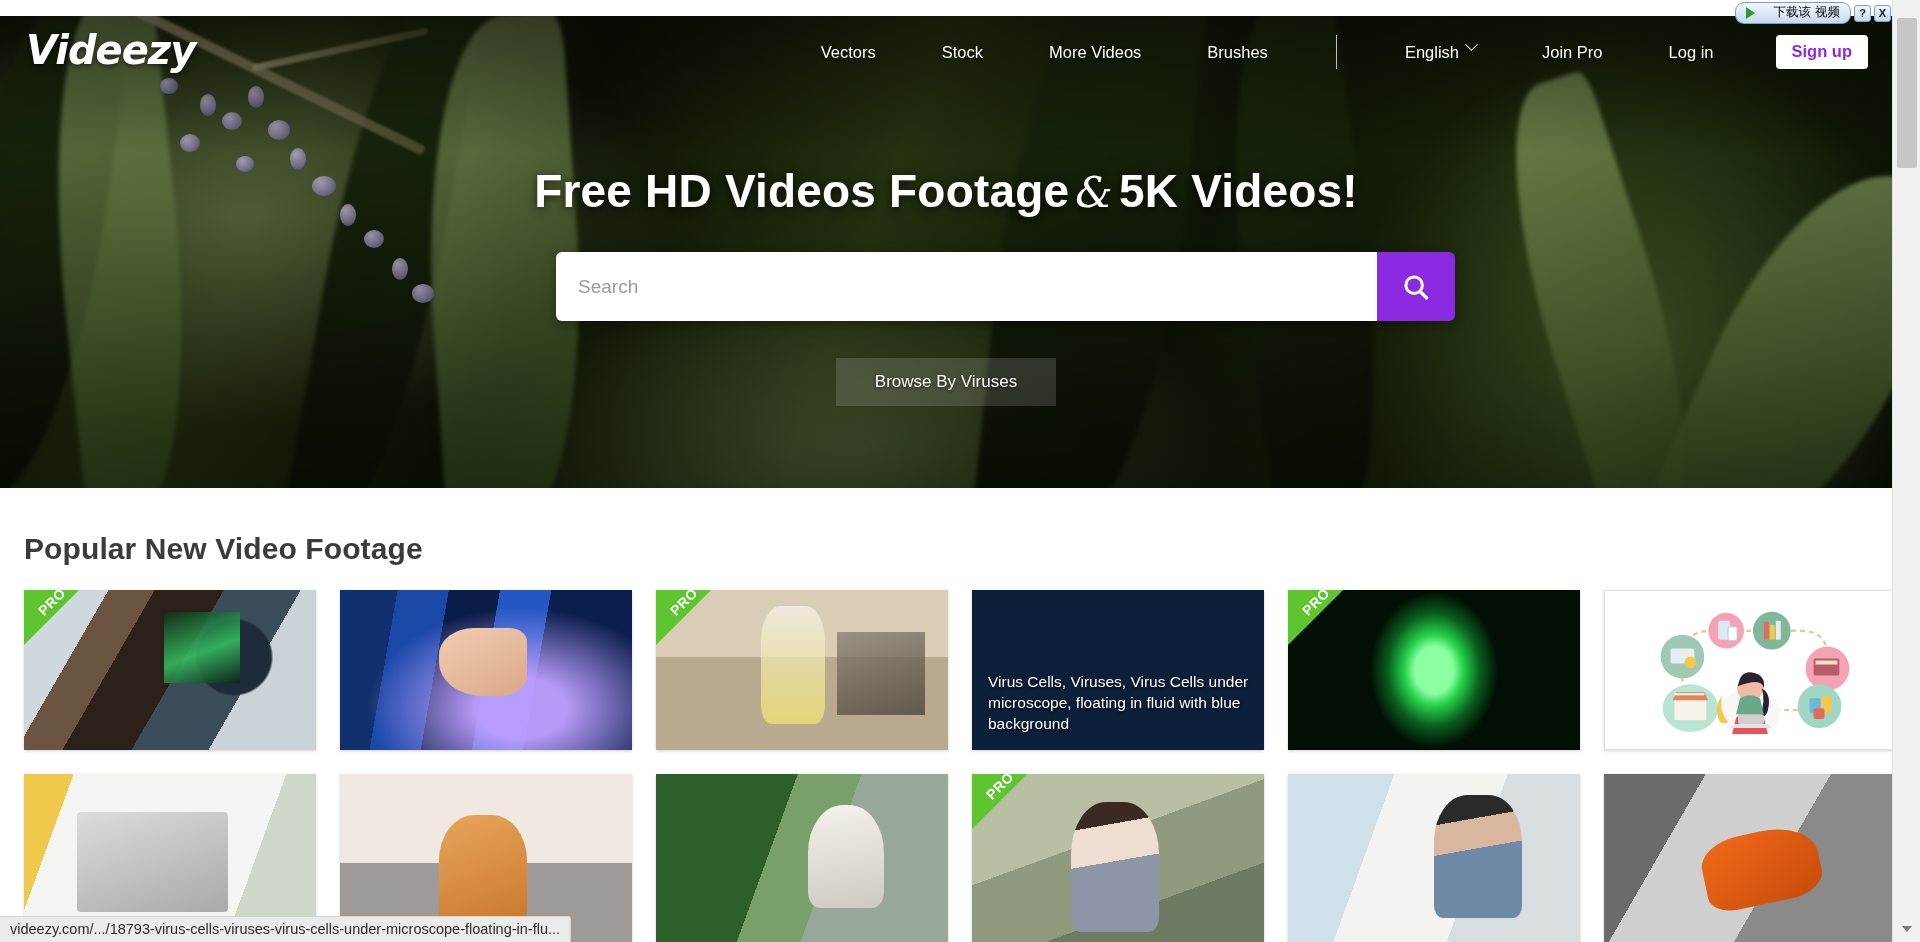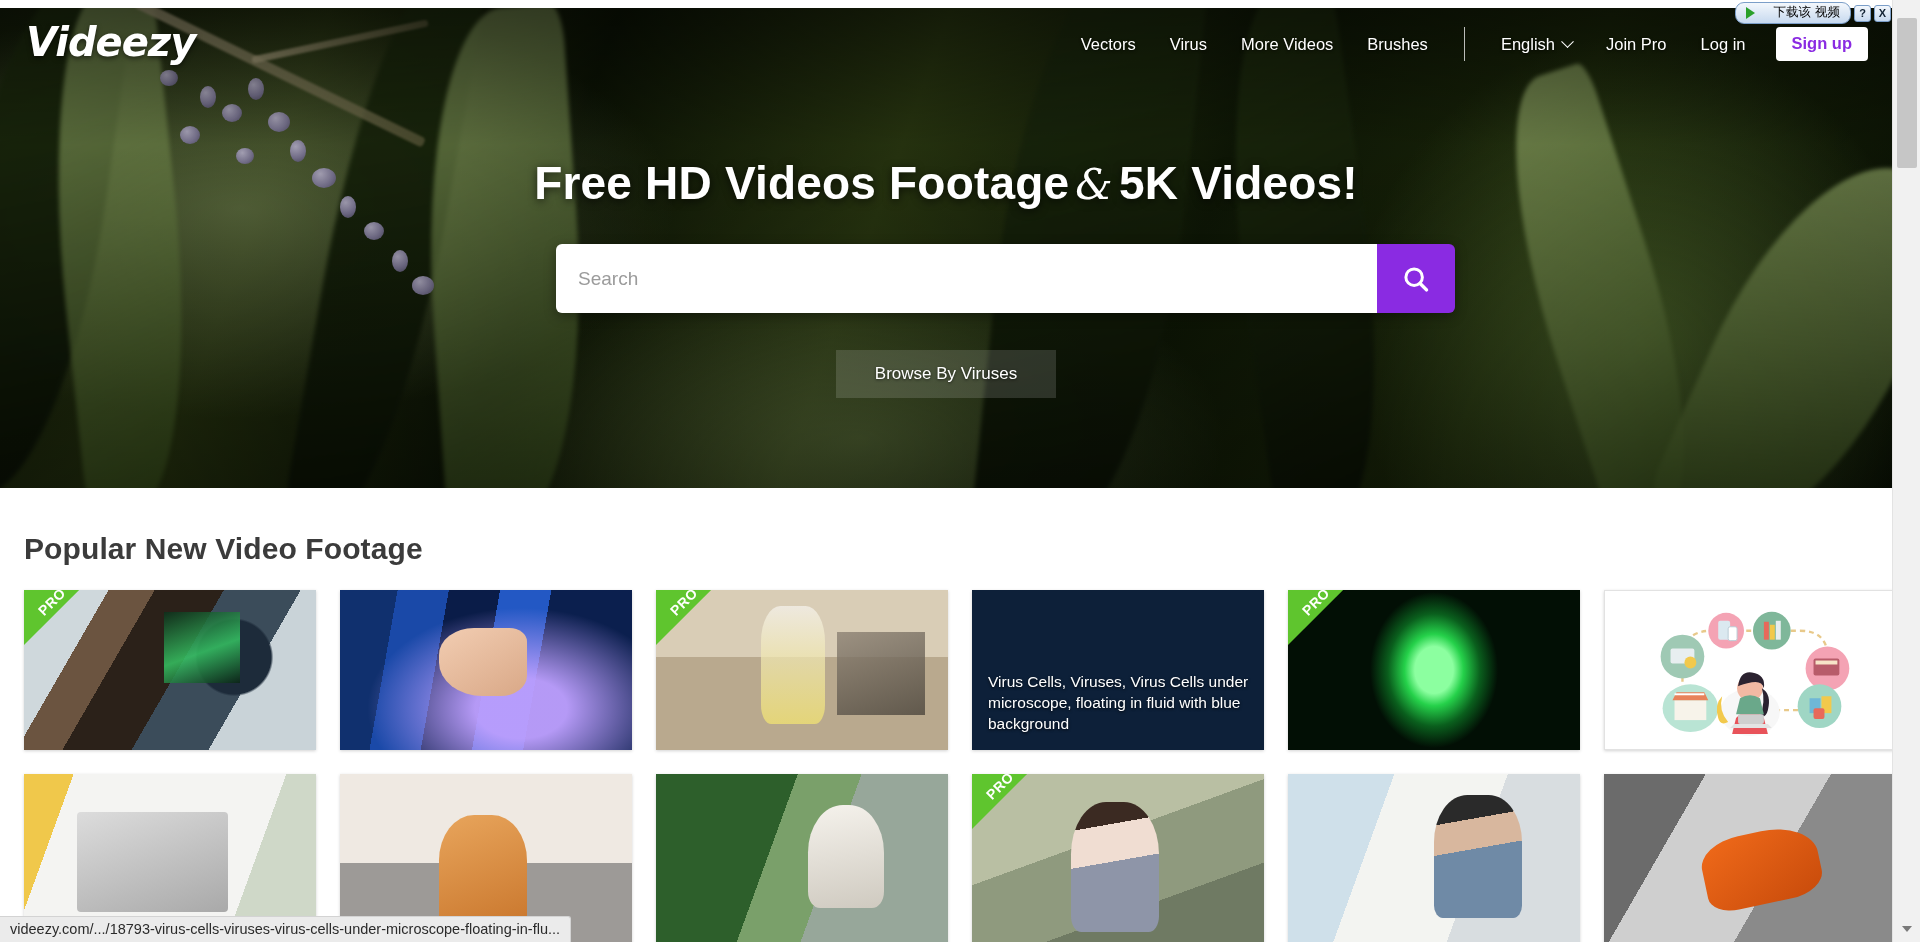--- a/index.html
+++ b/index.html
@@ -14,21 +14,21 @@
   
   #page {
     position:relative;
     width:1920px; height:942px;
     overflow:hidden;
     background:#fff;
   }
 
   
   #hero {
-    position:absolute; left:0; top:8px;
+    position:absolute; left:0; top:16px;
     width:1892px; height:488px;
     overflow:hidden;
     background:#6d28d9;
     text-decoration:underline;
   }
   
   .leafbg {
     position:absolute; inset:0;
     background:
       radial-gradient(ellipse 620px 300px at 240px 200px, rgba(150,170,110,.55) 0%, rgba(60,80,30,0) 70%),
@@ -74,37 +74,37 @@
   #logo {
     font-family:"DejaVu Sans", sans-serif;
     font-style:italic; font-weight:bold;
     font-size:40px; line-height:40px;
     color:#ffffff;
     letter-spacing:-1px;
     text-shadow:0 2px 5px rgba(0,0,0,.55);
     margin-top:-4px;
     cursor:pointer;
   }
-  #navwrap { margin-left:auto; display:flex; align-items:center; }
+  #navwrap { margin-left:auto; display:flex; align-items:center;gap:32px; }
   .navlink {
     color:#ffffff;
     font-size:16.5px;
     margin-left:34px;
     text-shadow:0 1px 3px rgba(0,0,0,.7);
     cursor:pointer;
     white-space:nowrap;
   }
   .navlink:first-child { margin-left:0; }
   #navdiv {
     width:1px; height:34px;
     background:rgba(255,255,255,.72);
     margin:0 0 0 36px;
   }
   #langsel {
-    display:flex; align-items:center; gap:8px;
+    display:flex; gap:8px;
     margin-left:36px; color:#fff; font-size:16.5px;
     text-shadow:0 1px 3px rgba(0,0,0,.7);
     cursor:pointer;
   }
   .chev { display:block; width:9px; height:9px;
     border-right:1.8px solid #fff; border-bottom:1.8px solid #fff;
     transform:rotate(45deg) translate(-2px,-2px);
   }
   #signup {
     margin-left:30px;
@@ -380,21 +380,21 @@
       <div class="blossom" style="left:412px;top:268px;width:22px;height:19px;"></div>
       <div class="blossom" style="left:160px;top:62px;width:18px;height:16px;"></div>
       <div class="blossom" style="left:236px;top:140px;width:18px;height:16px;"></div>
     </div>
     <div id="heroShade"></div>
 
     <div id="header">
       <div id="logo">Videezy</div>
       <div id="navwrap">
         <span class="navlink">Vectors</span>
-        <span class="navlink">Virus</span>
+        <span class="navlink">Stock</span>
         <span class="navlink">More Videos</span>
         <span class="navlink">Brushes</span>
         <span id="navdiv"></span>
         <span id="langsel">
           <span>English</span>
           <span class="chev"></span>
         </span>
         <span class="navlink">Join Pro</span>
         <span class="navlink">Log in</span>
         <span id="signup">Sign up</span>

